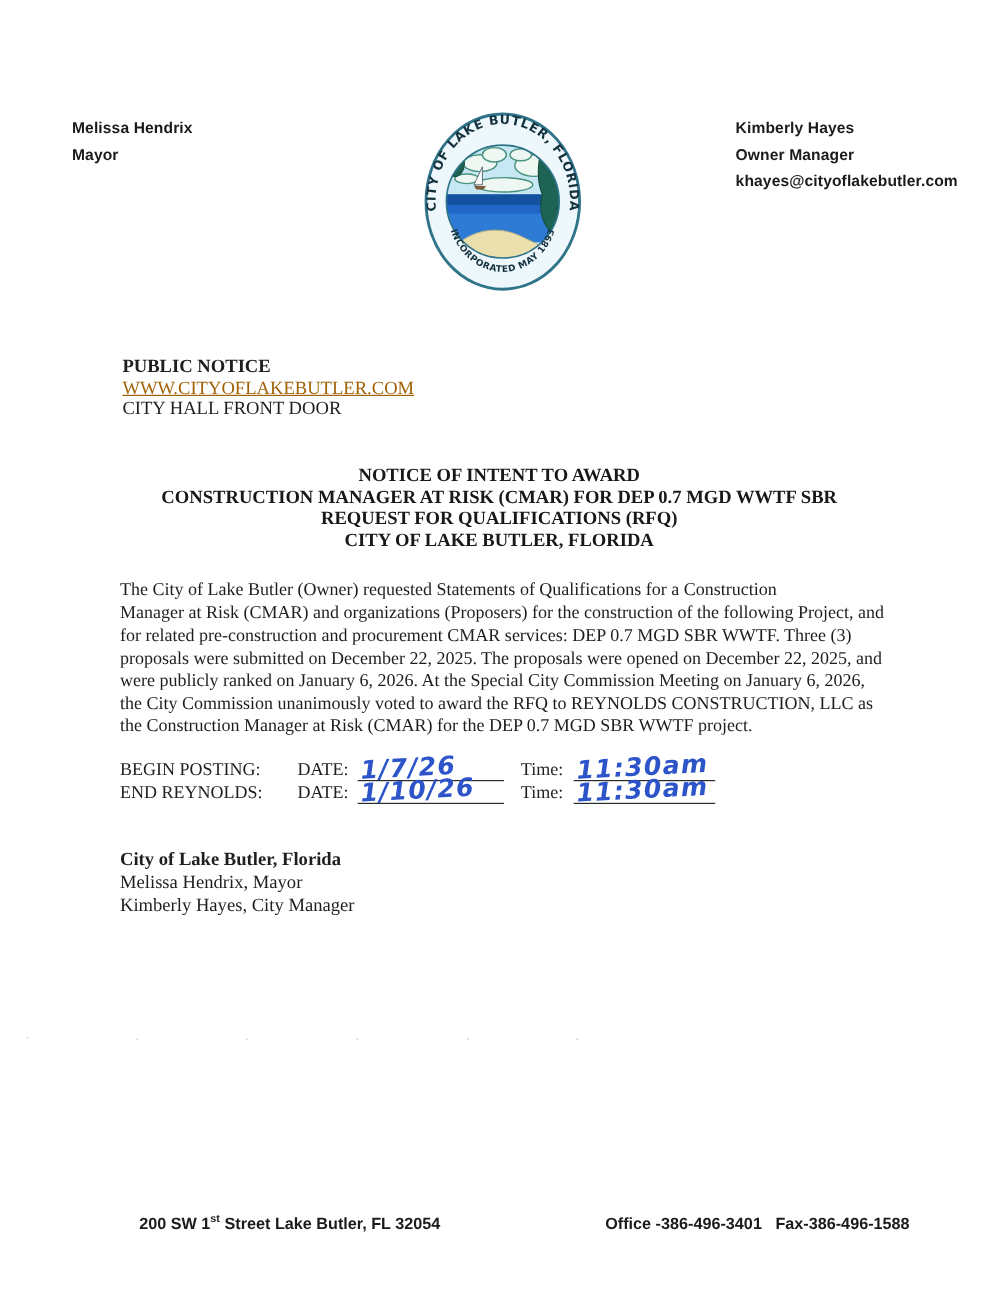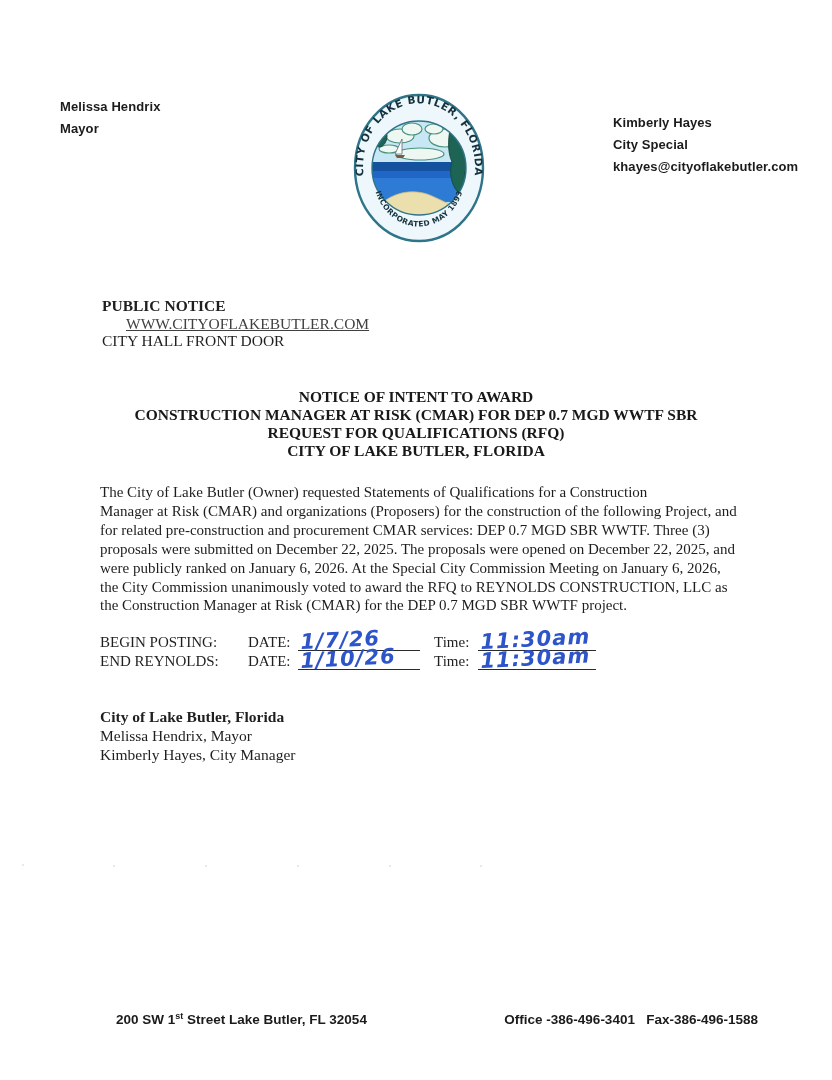--- a/index.html
+++ b/index.html
@@ -67,23 +67,23 @@
   .speck{position:absolute;width:2px;height:2px;background:#e2e2e2;border-radius:50%;}
 </style>
 </head>
 <body>
 
 <div class="abs contact" style="left:60px;top:96px;">
   <div>Melissa Hendrix</div>
   <div>Mayor</div>
 </div>
 
-<div class="abs contact" style="left:613px;top:112px;">
+<div class="abs contact" style="left:613px;top:96px;">
   <div>Kimberly Hayes</div>
-  <div>City Special</div>
+  <div>Owner Manager</div>
   <div>khayes@cityoflakebutler.com</div>
 </div>
 
 <svg class="abs" style="left:352px;top:92px;" width="134" height="152" viewBox="0 0 134 152">
   <defs>
     <clipPath id="scene">
         <circle cx="67" cy="76" r="47"></circle>
       </clipPath>
     <path id="arcTop" d="M 14 96 A 56 64 0 1 1 120 96" fill="none"></path>
     <path id="arcBot" d="M 24 101 A 46 52 0 0 0 110 101" fill="none"></path>
@@ -111,21 +111,21 @@
     <textPath href="#arcTop" startOffset="50%" text-anchor="middle">CITY OF LAKE BUTLER, FLORIDA</textPath>
   </text>
   <text font-family="DejaVu Sans, sans-serif" font-size="7.5" font-weight="bold" fill="#14313e" letter-spacing="0.4">
     <textPath href="#arcBot" startOffset="50%" text-anchor="middle">INCORPORATED MAY 1893</textPath>
   </text>
 </svg>
 
 <div class="abs notice-block" style="left:102px;top:297px;">
   <div class="bold">PUBLIC NOTICE</div>
   <div>
-    <a class="link" style="color:#404040;margin-left:24px;">WWW.CITYOFLAKEBUTLER.COM</a>
+    <a class="link" style="color:#a16207;">WWW.CITYOFLAKEBUTLER.COM</a>
   </div>
   <div>CITY HALL FRONT DOOR</div>
 </div>
 
 <div class="abs title-block" style="top:388px;">NOTICE OF INTENT TO AWARD
 CONSTRUCTION MANAGER AT RISK (CMAR) FOR DEP 0.7 MGD WWTF SBR
 REQUEST FOR QUALIFICATIONS (RFQ)
 CITY OF LAKE BUTLER, FLORIDA</div>
 
 <div class="abs body-par" style="left:100px;top:483px;">The City of Lake Butler (Owner) requested Statements of Qualifications for a Construction

